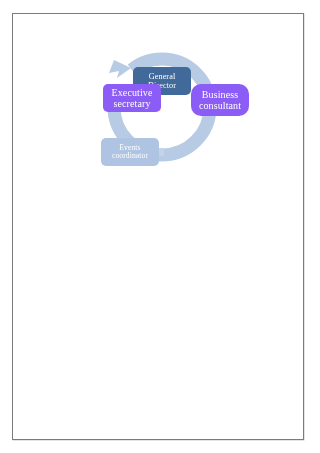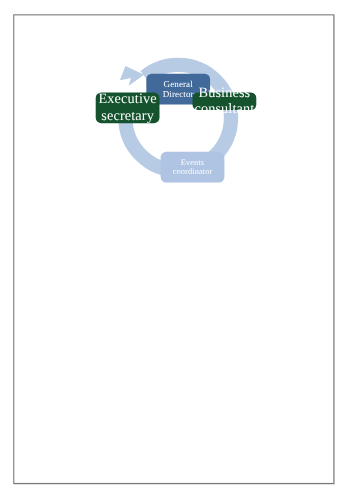--- a/index.html
+++ b/index.html
@@ -70,34 +70,35 @@
     padding: 0 2px;
   }
 
   
   .node.lvl-1 {
     background: #416a9b;
     font-size: 8.2px;
   }
   
   .node.lvl-2 {
-    background: #14532d;
-    font-size: 13px;
+    background: #8b5cf6;
+    font-size: 10px;
+    margin-left: 16px;
   }
   
   .node.lvl-3 {
     background: #aec4e2;
     font-size: 7.6px;
   }
 
   #node-general-director { left: 120px; top: 30px;  width: 58px; height: 28px; margin-top: 23px; }
-  #node-business-consultant { left: 162px; top: 70px; width: 58px; height: 16px; }
+  #node-business-consultant { left: 162px; top: 70px; width: 58px; height: 32px; border-radius: 10px; }
   #node-executive-secretary { left: 74px;  top: 70px; width: 58px; height: 28px; }
   #node-design-consultant  { left: 150px; top: 124px; width: 58px; height: 28px; }
-  #node-events-coordinator { left: 88px;  top: 124px; width: 58px; height: 28px; margin-left: 45px; }
+  #node-events-coordinator { left: 88px;  top: 124px; width: 58px; height: 28px; }
 
   
   #bottom-connector {
     position: absolute;
     left: 145px;
     top: 134px;
     width: 6px;
     height: 8px;
     background: #c3d3ea;
     border-radius: 1px;

